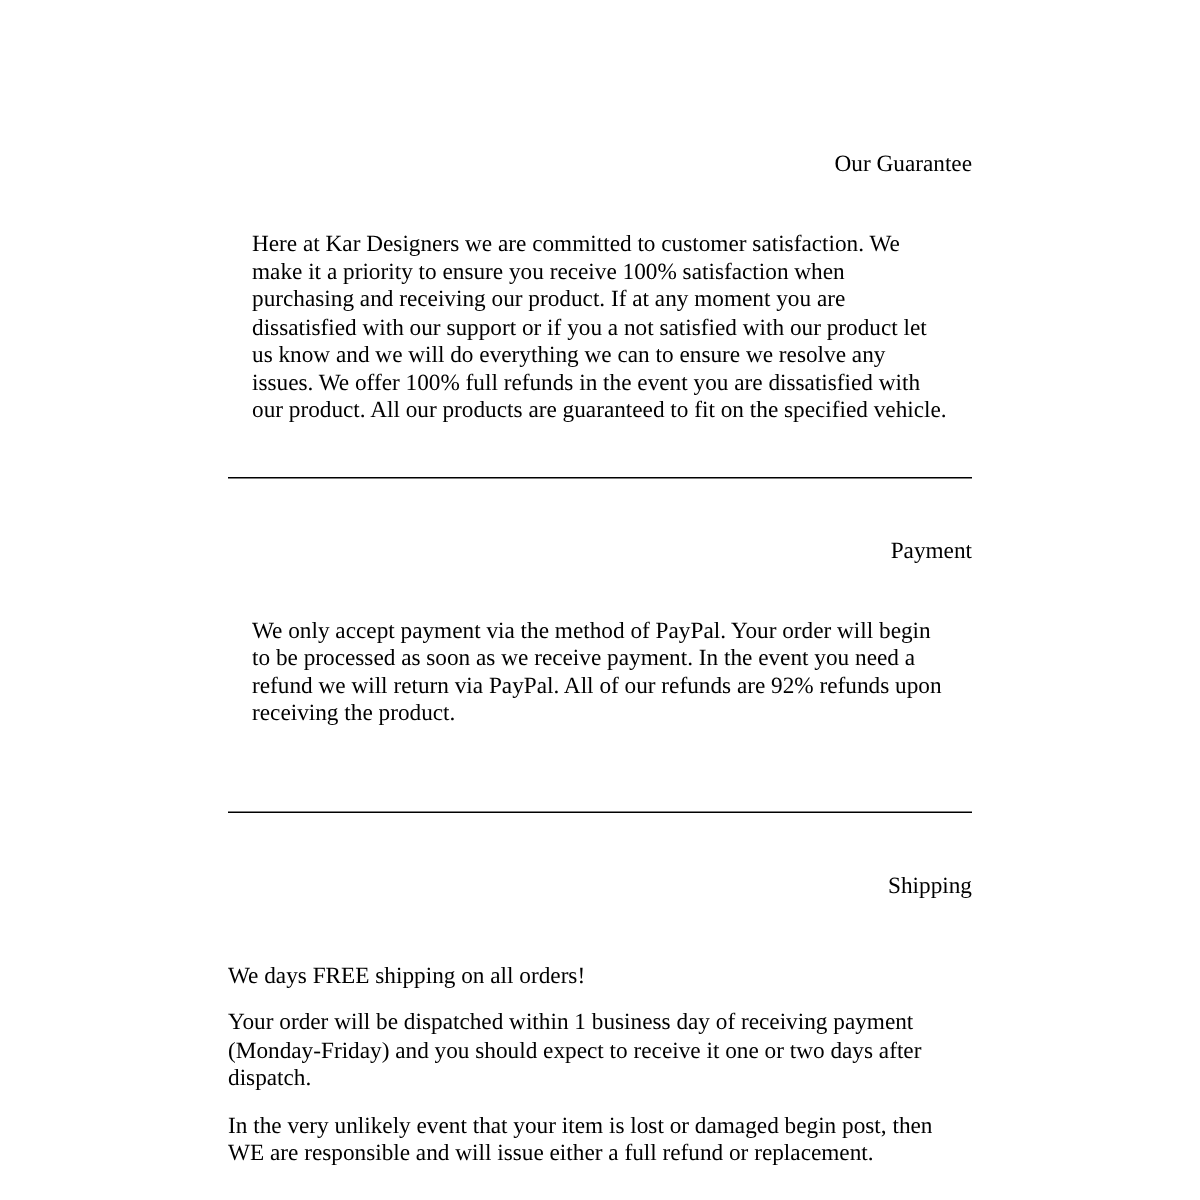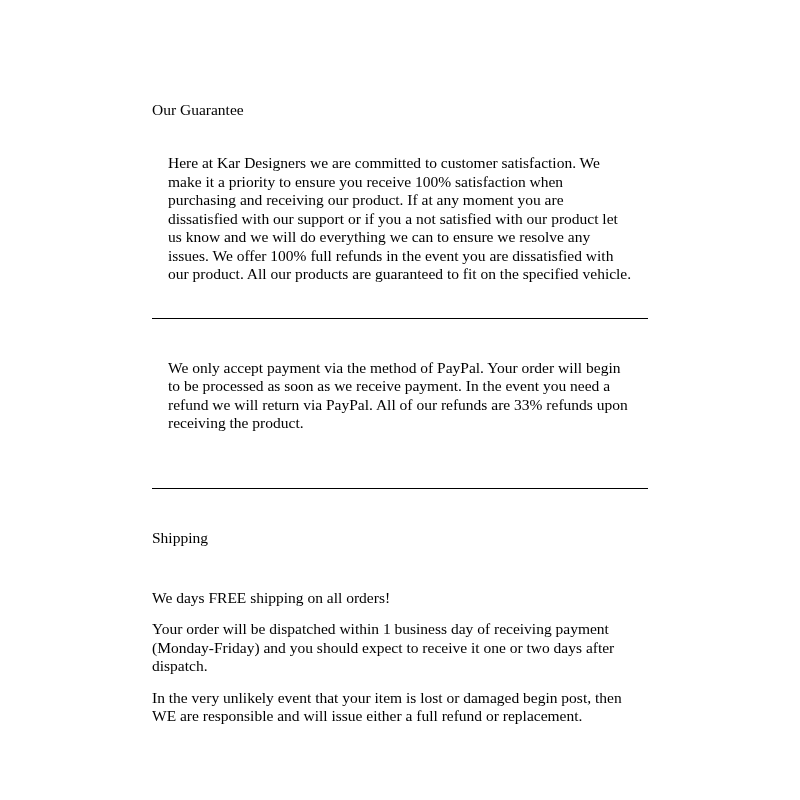--- a/index.html
+++ b/index.html
@@ -18,21 +18,21 @@
     color: #000000;
   }
   .doc {
     width: 496px;
     margin: 0 auto;
     padding-top: 101px;
   }
   .heading {
     font-size: 15.5px;
     font-weight: 400;
-    text-align: left;
+    text-align: right;
     margin: 0 0 35px 0;
     line-height: 18px;
   }
   p.centered {
     text-align: left;
     margin: 16px;
     line-height: 18.5px;
   }
   p.leftline {
     text-align: left;
@@ -59,21 +59,22 @@
   <div class="doc">
 
     <section class="guarantee">
       <h2 class="heading">Our Guarantee</h2>
       <p class="centered">Here at Kar Designers we are committed to customer satisfaction. We make it a priority to ensure you receive 100% satisfaction when purchasing and receiving our product.  If at any moment you are dissatisfied with our support or if you a not satisfied with our product let us know and we will do everything we can to ensure we resolve any issues. We offer 100% full refunds in the event you are dissatisfied with our product. All our products are guaranteed to fit on the specified vehicle.</p>
     </section>
 
     <hr class="rule">
 
     <section class="payment">
-      <p class="centered">We only accept payment via the method of PayPal. Your order will begin to be processed as soon as we receive payment. In the event you need a refund we will return via PayPal. All of our refunds are 33% refunds upon receiving the product.</p>
+      <h2 class="heading">Payment</h2>
+      <p class="centered">We only accept payment via the method of PayPal. Your order will begin to be processed as soon as we receive payment. In the event you need a refund we will return via PayPal. All of our refunds are 92% refunds upon receiving the product.</p>
     </section>
 
     <hr class="rule second">
 
     <section class="shipping">
       <h2 class="heading">Shipping</h2>
       <p class="leftline">We days FREE shipping on all orders!</p>
       <p class="leftline">Your order will be dispatched within 1 business day of receiving payment (Monday-Friday) and you should expect to receive it one or two days after dispatch.</p>
       <p class="leftline">In the very unlikely event that your item is lost or damaged begin post, then WE are responsible and will issue either a full refund or replacement.</p>
     </section>

